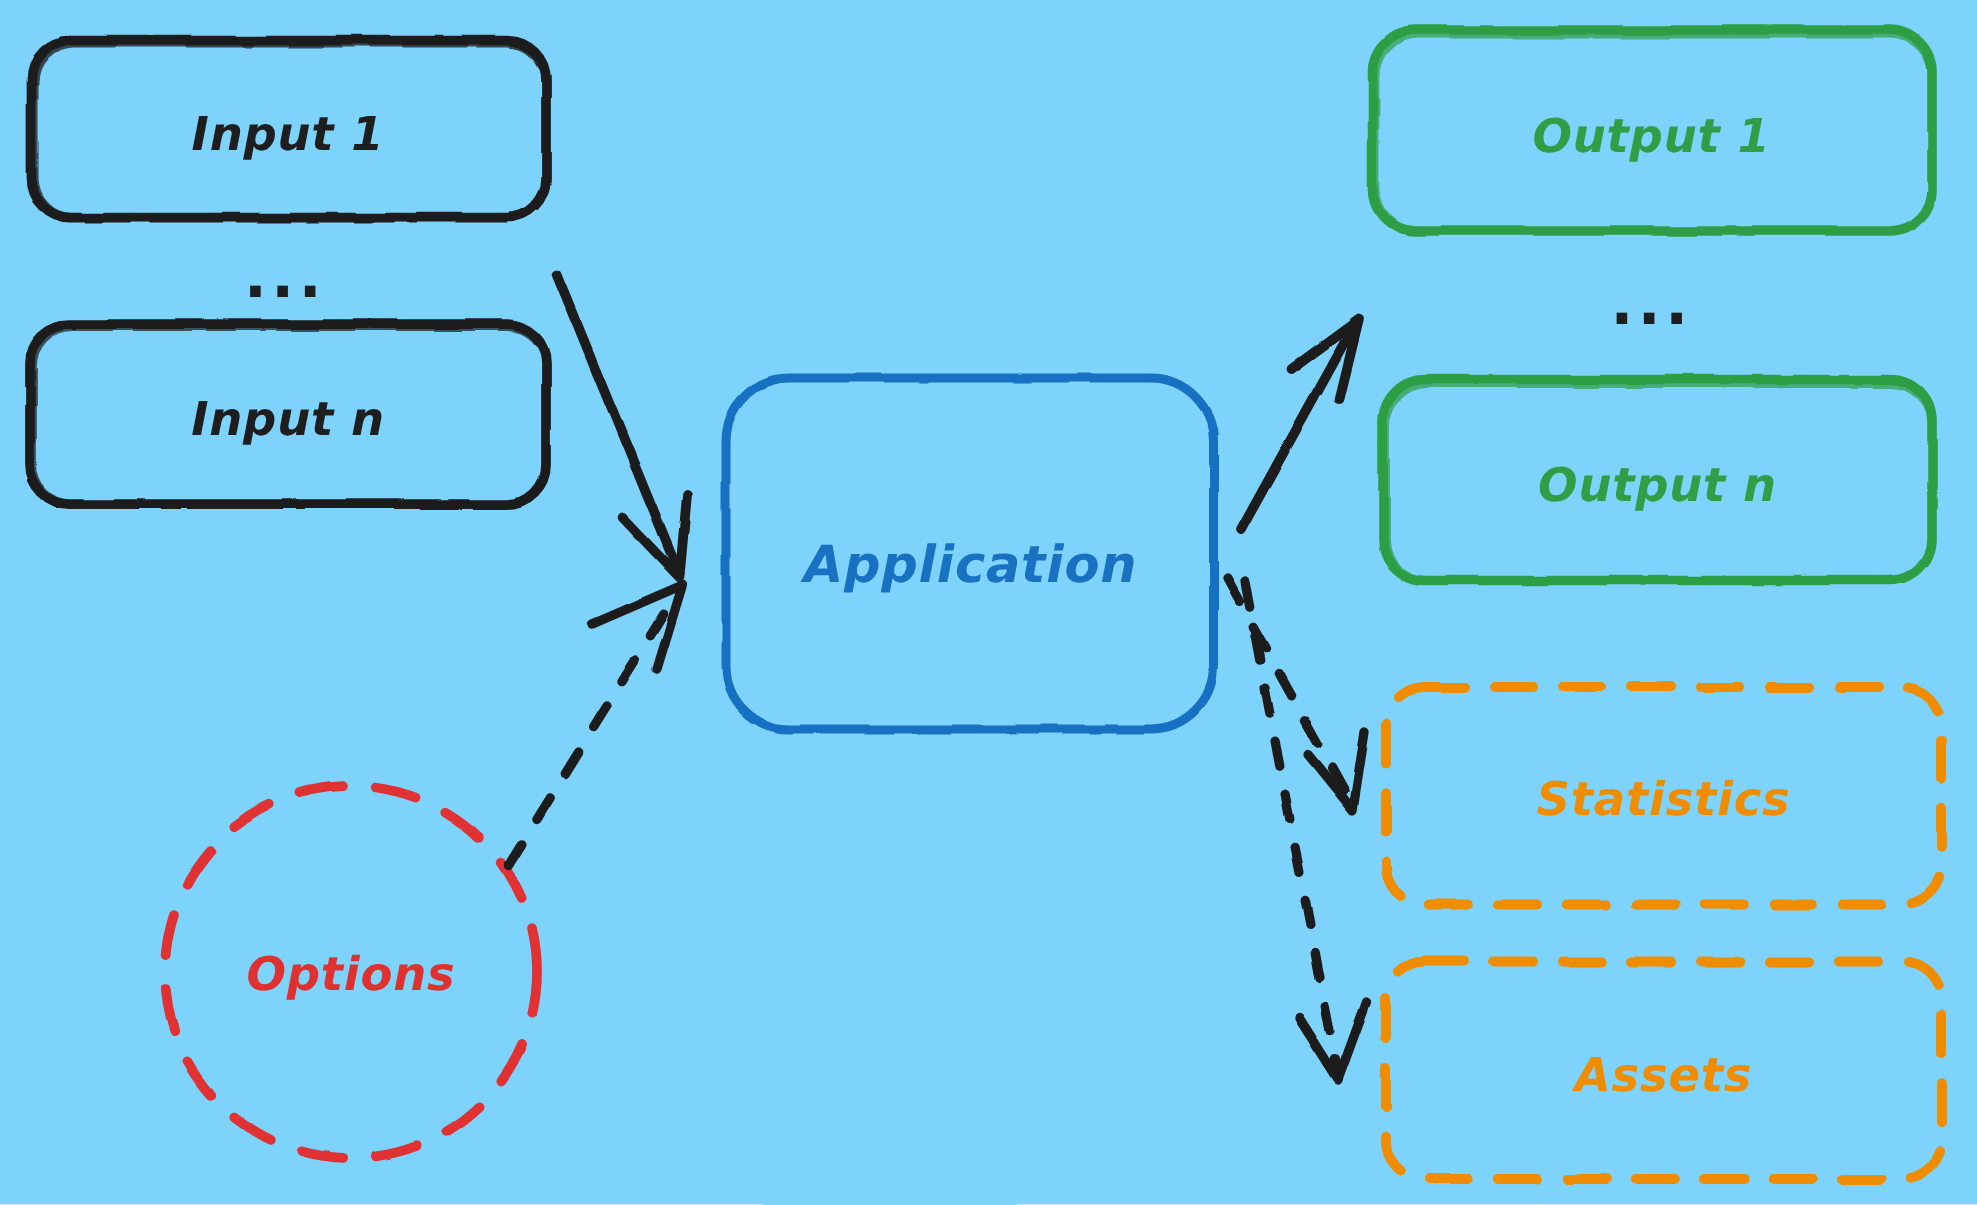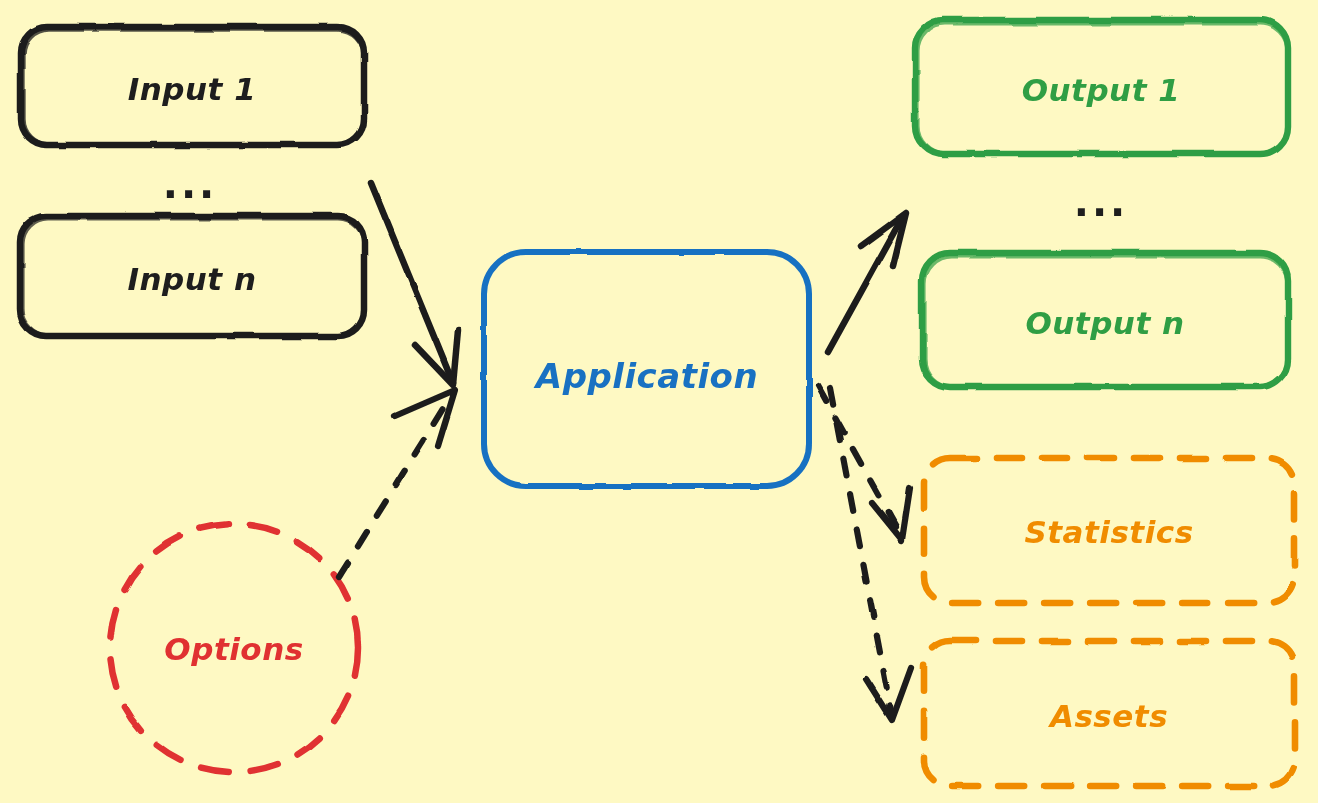--- a/index.html
+++ b/index.html
@@ -8,21 +8,21 @@
     padding: 0;
     background: #ffffff;
   }
   body {
     font-family: "DejaVu Sans", sans-serif;
   }
   #canvas {
     position: relative;
     width: 1318px;
     height: 803px;
-    background: #fef9c3;
+    background: #7dd3fc;
     overflow: hidden;
   }
   #diagram-svg {
     position: absolute;
     top: 0;
     left: 0;
     width: 1318px;
     height: 803px;
   }
   .node-label {

